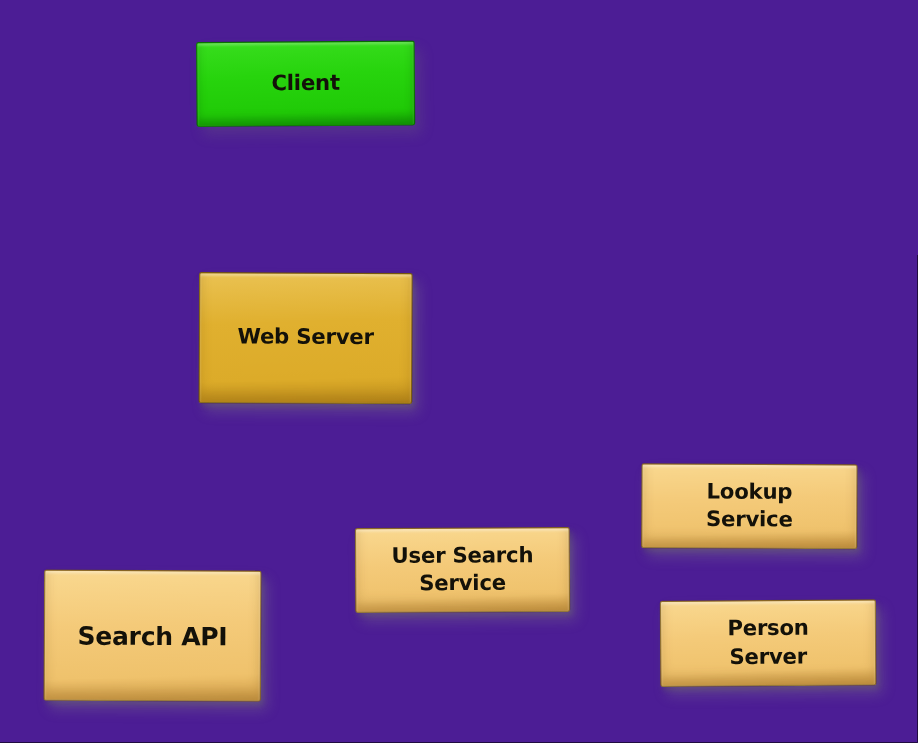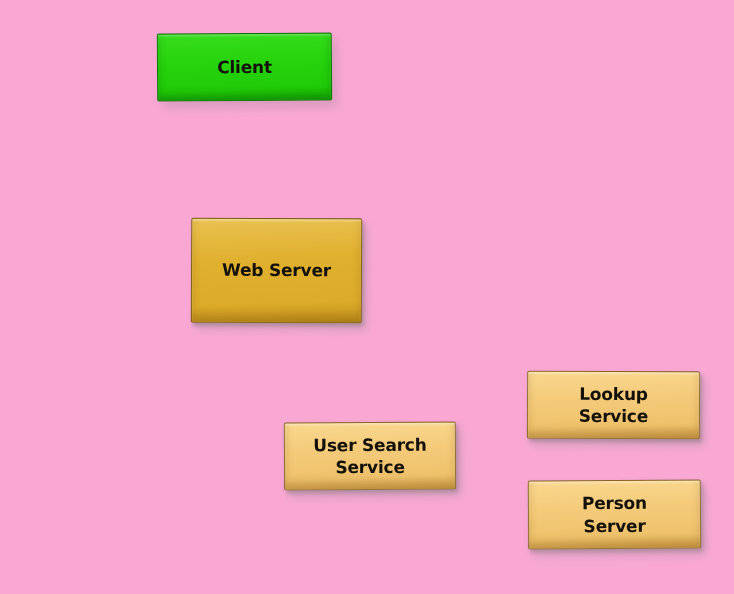--- a/index.html
+++ b/index.html
@@ -4,21 +4,21 @@
 <style>
   html, body {
     margin: 0;
     padding: 0;
     background: #000000;
   }
   .canvas {
     position: relative;
     width: 734px;
     height: 594px;
-    background: #f9a8d4;
+    background: #4c1d95;
     overflow: hidden;
     font-family: "DejaVu Sans", sans-serif;
   }
   .node {
     position: absolute;
     display: flex;
     align-items: center;
     justify-content: center;
     border-radius: 2px;
     box-shadow:
@@ -41,48 +41,50 @@
     background: linear-gradient(178deg, #38dd1e 0%, #27d40d 40%, #20ca07 82%, #17ae04 100%);
     border: 1px solid rgba(0, 70, 0, 0.65);
     box-shadow:
       5px 7px 10px rgba(120, 120, 120, 0.22),
       inset 0 2px 2px rgba(255, 255, 255, 0.25),
       inset 0 -5px 8px rgba(0, 60, 0, 0.28);
   }
   .theme-gold {
     background: linear-gradient(178deg, #eac252 0%, #e0b02f 38%, #dcab29 80%, #c6961f 97%, #b88a1d 100%);
     border: 1px solid rgba(70, 50, 0, 0.6);
-    margin-left: 32px;
   }
   .theme-tan {
     background: linear-gradient(178deg, #f9d88f 0%, #f4ca79 42%, #efc26c 80%, #ddac55 94%, #d2a14c 100%);
     border: 1px solid rgba(80, 55, 5, 0.6);
   }
   
   .pos-client      { left: 157px; top:  33px; width: 173px; height:  66px; transform: rotate(-0.35deg); }
   .pos-web-server  { left: 159px; top: 218px; width: 169px; height: 103px; transform: rotate(0.25deg); }
   .pos-search-api  { left:  35px; top: 456px; width: 172px; height: 103px; transform: rotate(0.3deg); }
   .pos-user-graph  { left: 284px; top: 422px; width: 170px; height:  66px; transform: rotate(-0.3deg); }
-  .pos-lookup      { left: 527px; top: 371px; width: 171px; height:  66px; transform: rotate(0.25deg); }
+  .pos-lookup      { left: 513px; top: 371px; width: 171px; height:  66px; transform: rotate(0.25deg); }
   .pos-person      { left: 528px; top: 480px; width: 171px; height:  67px; transform: rotate(-0.35deg); }
   .pos-search-api .node-label { font-size: 20px; }
 </style>
 </head>
 <body>
 
 <div class="canvas">
 
   <div class="node theme-green pos-client">
     <span class="node-label">Client</span>
   </div>
 
   <div class="node theme-gold pos-web-server">
     <span class="node-label">Web Server</span>
   </div>
 
+  <div class="node theme-tan pos-search-api">
+    <span class="node-label">Search API</span>
+  </div>
 
   <div class="node theme-tan pos-user-graph">
     <span class="node-label">User Search
 Service</span>
   </div>
 
   <div class="node theme-tan pos-lookup">
     <span class="node-label">Lookup
 Service</span>
   </div>

